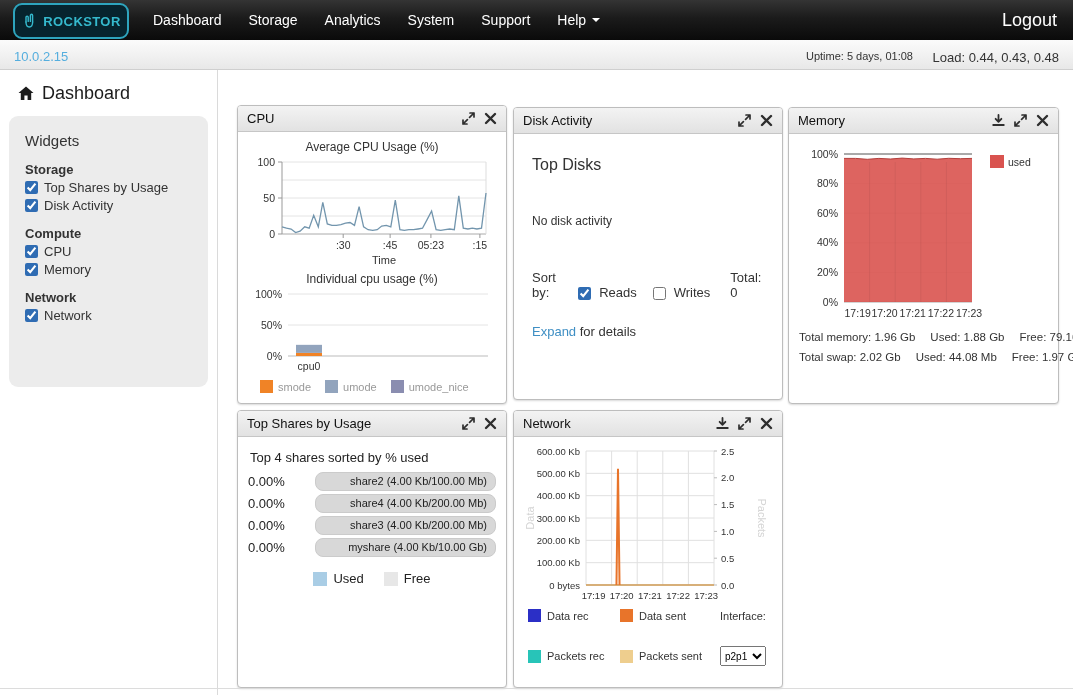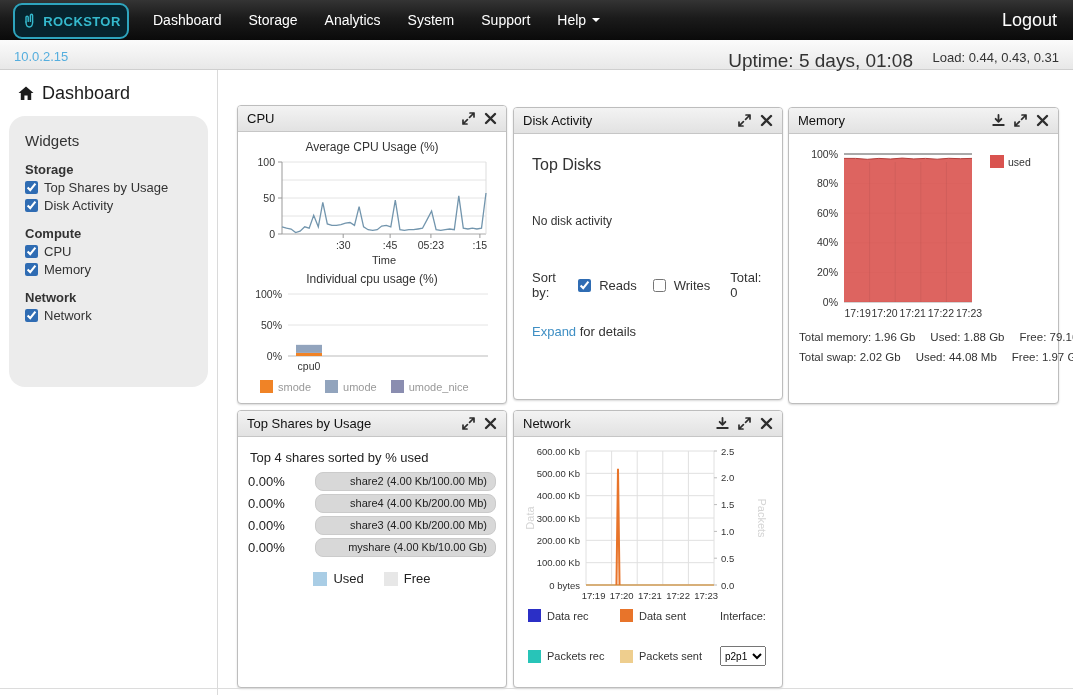--- a/index.html
+++ b/index.html
@@ -16,28 +16,28 @@
   .nav-item{color:#fff;font-size:14px;cursor:pointer;white-space:nowrap;display:flex;align-items:center;gap:6px}
   .caret{width:0;height:0;border-left:4px solid transparent;border-right:4px solid transparent;
          border-top:4px solid #fff;display:inline-block}
   .logout{position:absolute;right:16px;top:0;height:40px;display:flex;align-items:center;
           color:#fff;font-size:18px;cursor:pointer}
 
   
   .statusbar{position:absolute;top:40px;left:0;right:0;height:29px;
              background:linear-gradient(#fbfbfb,#e8e8e8);border-bottom:1px solid #cfcfcf}
   .ip{position:absolute;left:14px;top:49px;font-size:13px;color:#55aede;cursor:pointer}
-  .uptime{position:absolute;right:160px;top:50px;font-size:19px;color:#333}
+  .uptime{position:absolute;right:160px;top:50px;font-size:11px;color:#333}
   .load{position:absolute;right:14px;top:50px;font-size:13px;color:#333}
 
   
   .sidebar{position:absolute;top:70px;left:0;width:217px;bottom:0;background:#fff;
            border-right:1px solid #dadada}
   .sb-title{margin:13px 0 0 18px;font-size:18px;color:#1c1c1c;display:flex;align-items:center;gap:8px}
-  .widgets-box{margin:12px 9px 0 9px;background:#ececec;border-radius:16px;padding:16px 16px 30px 16px;height:225px}
+  .widgets-box{margin:12px 9px 0 9px;background:#ececec;border-radius:9px;padding:16px 16px 30px 16px;height:225px}
   .wtitle{font-size:15px;color:#333;margin-bottom:12px}
   .wgroup{font-size:13px;font-weight:bold;color:#333;margin:13px 0 3px 0}
   .witem{display:flex;align-items:center;gap:6px;font-size:13px;color:#333;margin:3px 0}
   .witem input{width:13px;height:13px;margin:0;accent-color:#2f6cb3}
 
   
   .panel{position:absolute;background:#fff;border:1px solid #bdbdbd;border-radius:4px;
          box-shadow:0 1px 2px rgba(0,0,0,.15)}
   .panel-h{height:25px;background:linear-gradient(#f3f3f3,#e2e2e2);border-bottom:1px solid #c6c6c6;
            border-radius:3px 3px 0 0;display:flex;align-items:center;padding:0 9px;font-size:13px;color:#111}
@@ -57,21 +57,21 @@
 
   .cpu-legend{display:flex;justify-content:flex-start;gap:14px;margin:2px 0 0 22px;
               font-size:11px;color:#999;align-items:center}
   .cpu-legend .sw{width:13px;height:13px;display:inline-block;margin-right:5px;vertical-align:-2px}
   .leg-it{display:flex;align-items:center}
 
   
   .disk-body{padding:6px 16px;font-size:13px}
   .topdisks{font-size:16px;color:#333;margin:16px 0 0 2px}
   .noact{font-size:12px;color:#333;margin:40px 0 0 2px}
-  .sortrow{display:flex;align-items:center;gap:6px;margin:42px 0 0 2px}
+  .sortrow{display:flex;align-items:flex-end;gap:6px;margin:42px 0 0 2px}
   .sortrow input{width:13px;height:13px;margin:0 2px 0 10px;accent-color:#2f6cb3}
   .sortrow input:first-of-type{margin-left:2px}
   .total{margin-left:14px}
   .expandrow{margin:24px 0 0 2px;font-size:13px}
   .expandlink{color:#3f8fc4;cursor:pointer}
 
   
   .memtext{font-size:11.5px;color:#333;margin:3px 0 0 10px;display:flex;gap:15px;white-space:nowrap}
   .memtext.l2{margin-top:8px}
 
@@ -112,21 +112,21 @@
       <span class="nav-item">System</span>
       <span class="nav-item">Support</span>
       <span class="nav-item">Help<span class="caret"></span></span>
     </div>
   <div class="logout">Logout</div>
 </div>
 
 <div class="statusbar"></div>
 <div class="ip">10.0.2.15</div>
 <div class="uptime">Uptime: 5 days, 01:08</div>
-<div class="load">Load: 0.44, 0.43, 0.31</div>
+<div class="load">Load: 0.44, 0.43, 0.48</div>
 
 <div class="sidebar">
   <div class="sb-title">
     <svg width="16" height="15" viewBox="0 0 16 15">
       <path d="M8 0.5 L15.5 7 h-2.3 v7 h-3.6 v-4.6 h-3.2 v4.6 H2.8 v-7 H0.5 Z" fill="#1c1c1c"></path>
     </svg>
     <span>Dashboard</span>
   </div>
   <div class="widgets-box">
     <div class="wtitle">Widgets</div>

